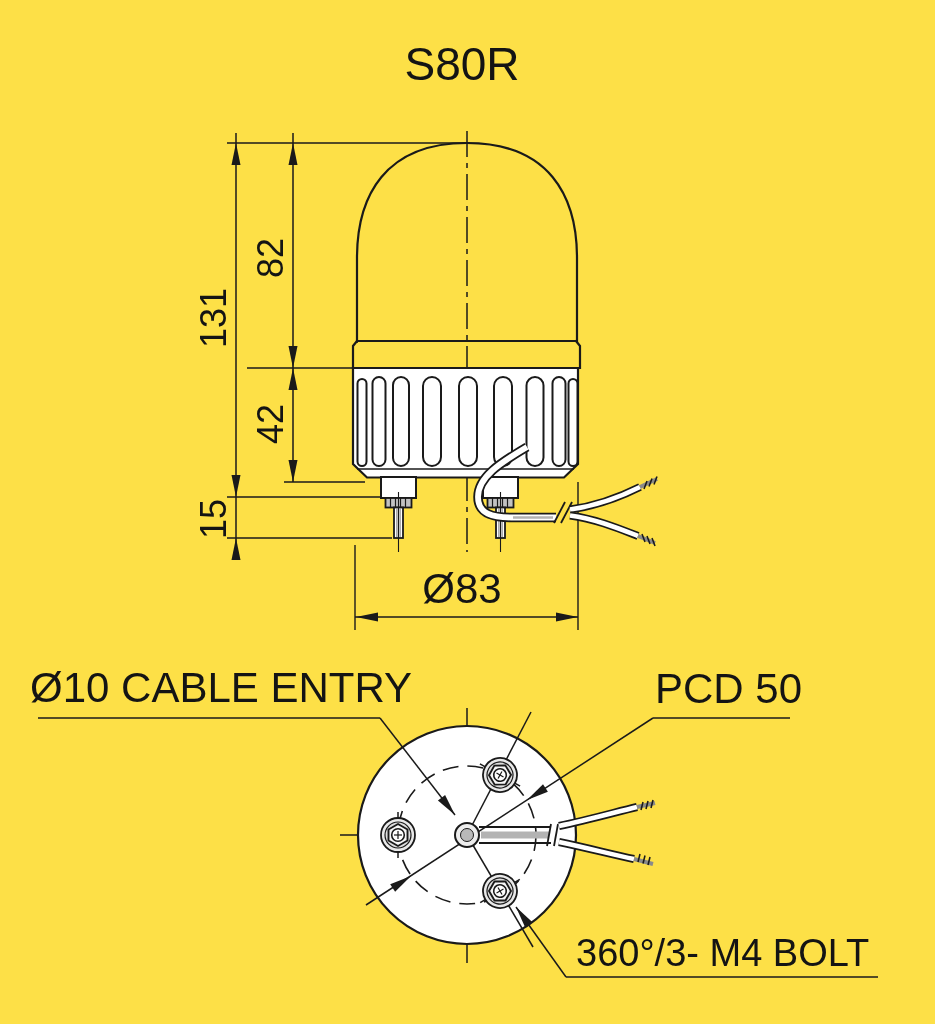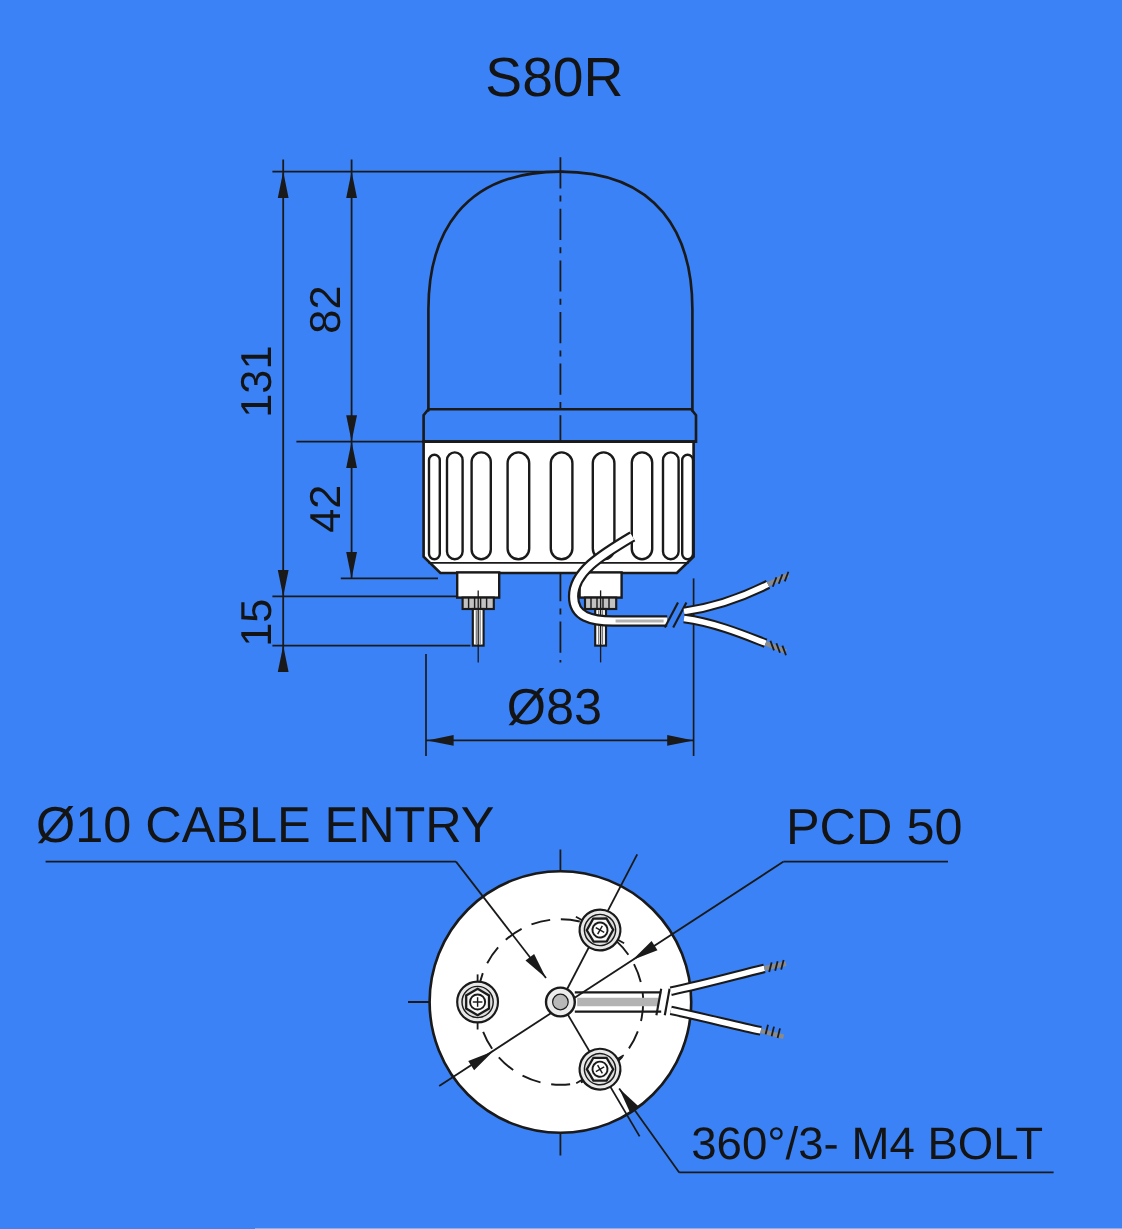--- a/index.html
+++ b/index.html
@@ -1,16 +1,16 @@
 <!DOCTYPE html>
 <html><head>
 <meta charset="utf-8">
 <style>
   html,body{margin:0;padding:0;background:#ffffff;}
-  .page{position:relative;width:935px;height:1024px;background:#3b82f6;overflow:hidden;
+  .page{position:relative;width:935px;height:1024px;background:#fde047;overflow:hidden;
         font-family:"Liberation Sans", sans-serif;}
   svg{display:block}
   text{fill:#141414;font-family:"Liberation Sans", sans-serif;}
   .t-title{font-size:46px;}
   .t-dim{font-size:36px;}
   .t-dia{font-size:42px;}
   .t-label{font-size:42px;}
   .t-label-sm{font-size:38px;}
   .ln{stroke:#1a1a1a;stroke-width:2.2;fill:none;stroke-linecap:round;}
   .ln-thin{stroke:#1a1a1a;stroke-width:1.5;fill:none;}

